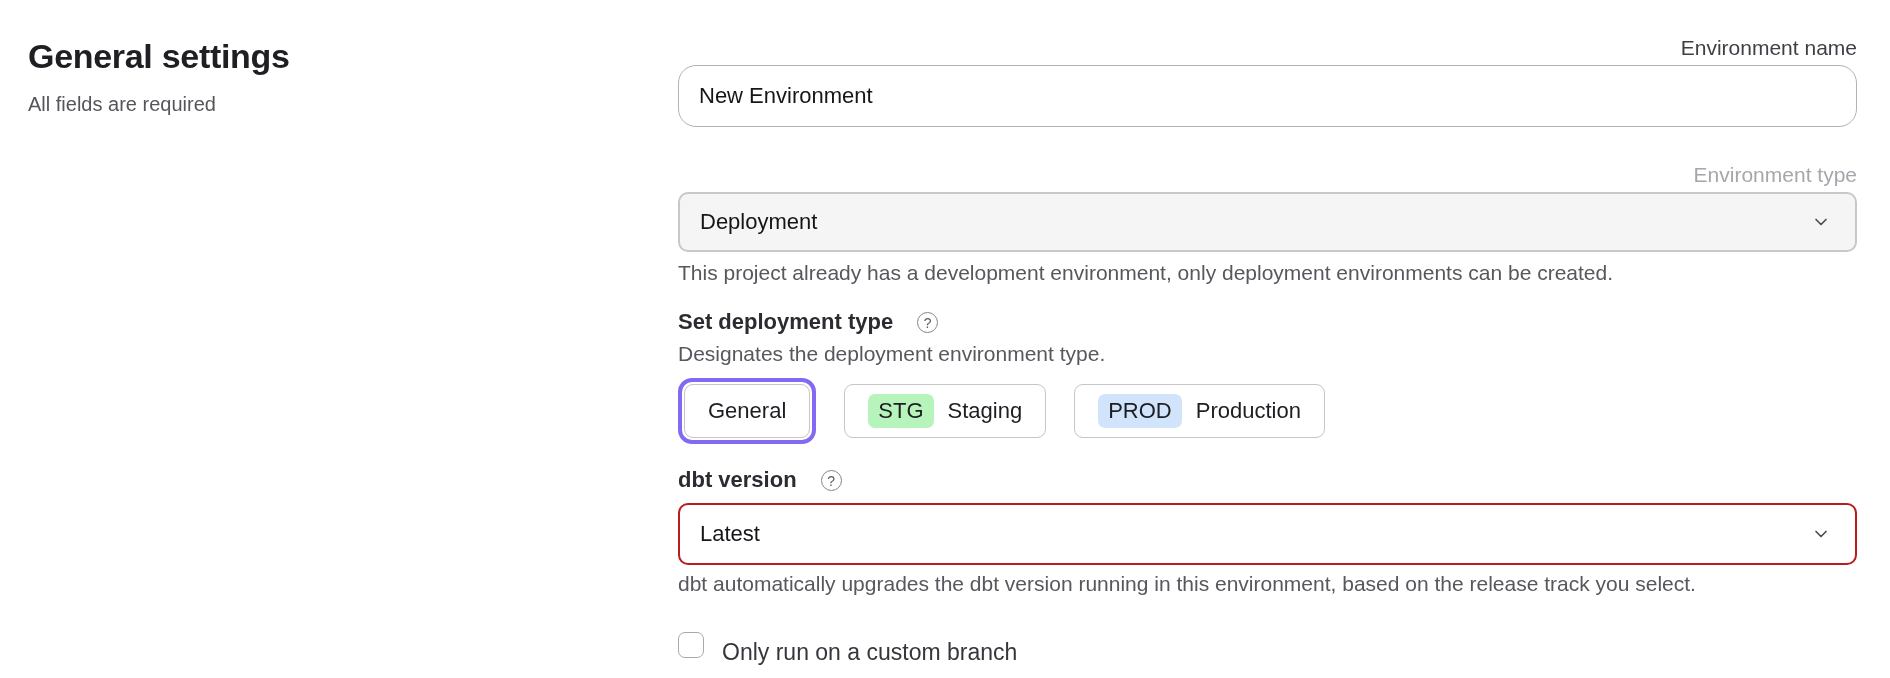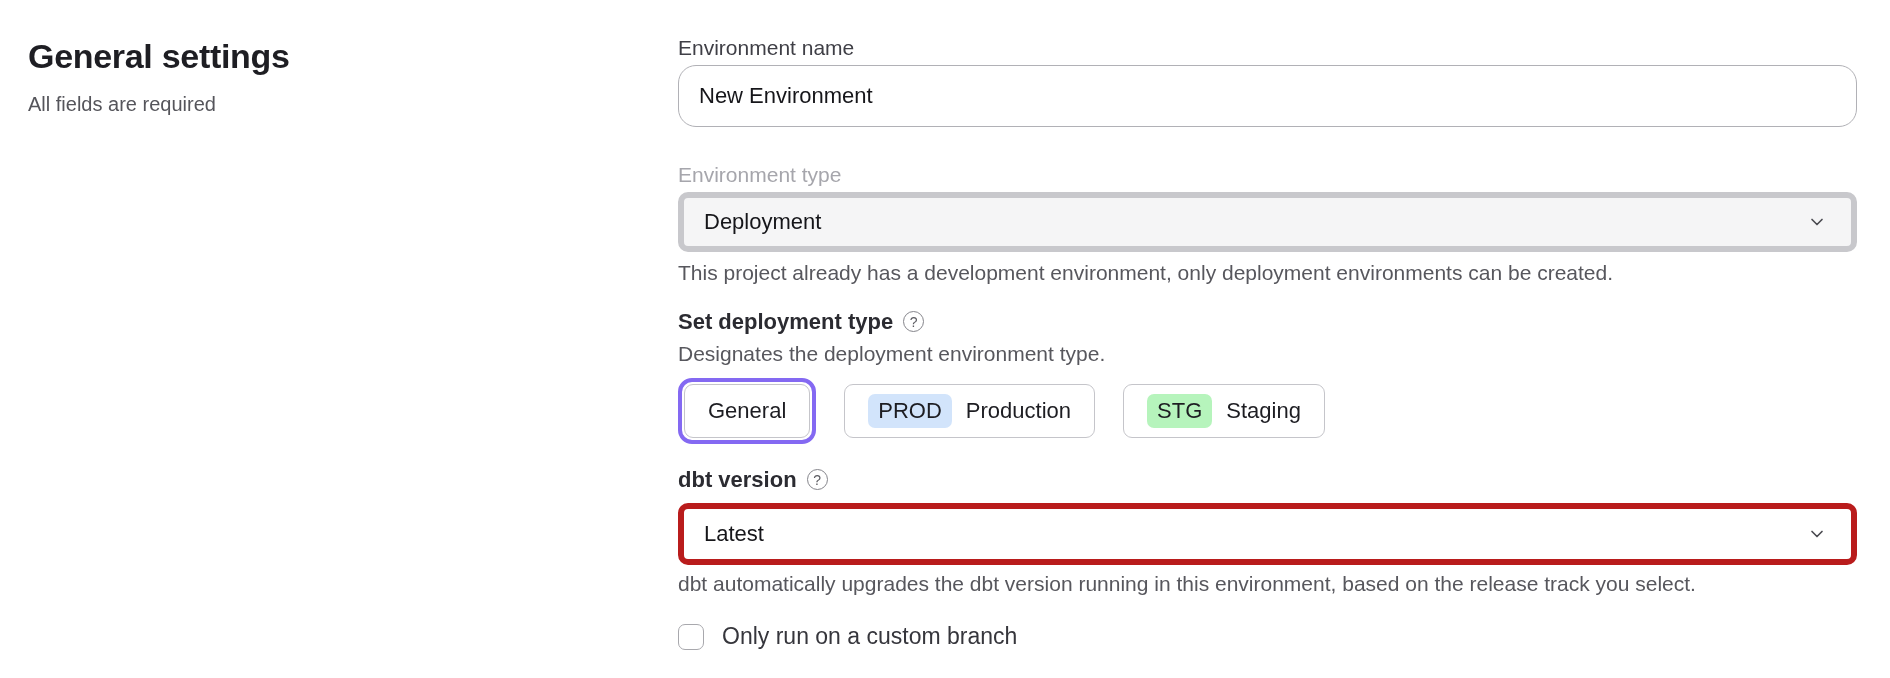--- a/index.html
+++ b/index.html
@@ -8,40 +8,40 @@
   .canvas { position:relative; width:1712px; height:678px; background:#fff; }
 
   
   .left-col { position:absolute; left:28px; top:37px; width:560px; }
   .page-title { font-size:34px; font-weight:700; color:#1e1e23; letter-spacing:-0.3px; }
   .page-subtitle { margin-top:17px; font-size:20px; color:#55555b; }
 
   
   .form-col { position:absolute; left:678px; top:0; width:1179px; }
 
-  .field-label { margin-top:37px; font-size:21px; line-height:21px; color:#3f3f46; }
+  .field-label { margin-top:37px; font-size:21px; line-height:21px; color:#3f3f46;text-align:right; }
   .field-label.disabled { color:#a6a6ac; }
 
   .text-input {
     margin-top:7px; width:100%; height:62px; border:1px solid #b1b1b6; border-radius:18px;
     padding:0 20px; font-size:22px; color:#16161a; background:#fff; outline:none;
     font-family:"Liberation Sans", sans-serif;
   }
 
   .select {
-    margin-top:7px; width:100%; height:60px; border:6px solid #b91c1c; border-radius:10px;
+    margin-top:7px; width:100%; height:60px; border:2px solid #b91c1c; border-radius:10px;
     background:#fff; display:flex; align-items:center; justify-content:space-between;
     padding:0 24px 0 20px; font-size:22px; color:#16161a; cursor:pointer;
   }
   .select.disabled { background:#f5f5f6; border-color:#c8c8cc; cursor:default; }
   .select .chev { display:flex; align-items:center; }
 
   .helper { margin-top:10px; font-size:21px; line-height:22px; color:#57575d; }
 
-  .section-heading { margin-top:27px; display:flex; align-items:flex-start; gap:10px;
+  .section-heading { margin-top:27px; display:flex; align-items:flex-end; gap:24px;
                      font-size:22px; line-height:22px; font-weight:700; color:#2b2b31; }
   .help-circle {
     width:21px; height:21px; border:1.5px solid #85858b; border-radius:50%;
     display:inline-flex; align-items:center; justify-content:center;
     font-size:14px; font-weight:400; color:#5b5b61; flex:0 0 auto;
   }
   .section-sub { margin-top:10px; font-size:21px; line-height:22px; color:#57575d; }
 
   .btn-row { margin-top:12px; display:flex; align-items:center; gap:28px; height:67px; }
   .btn {
@@ -53,21 +53,21 @@
   .btn-ring { display:inline-flex; border:4px solid #8469f2; border-radius:14px; padding:2px; }
   .badge { border-radius:7px; padding:4px 10px; font-size:22px; color:#1d1d22; }
   .badge.green { background:#b6f4bc; }
   .badge.blue  { background:#d2e4fb; }
 
   .checkbox-row { margin-top:28px; display:flex; align-items:center; }
   .checkbox {
     width:26px; height:26px; border:1.5px solid #a8a8ad; border-radius:7px;
     background:#fff; cursor:pointer; flex:0 0 auto;
   }
-  .checkbox-label { margin-left:18px; font-size:23px; font-weight:500; color:#36363c; }
+  .checkbox-label { margin-left:18px; font-size:23px; font-weight:500; color:#36363c;margin-top:16px; }
 </style>
 </head>
 <body>
 
 <div class="canvas">
 
   <div class="left-col">
     <div class="page-title">General settings</div>
     <div class="page-subtitle">All fields are required</div>
   </div>
@@ -94,26 +94,26 @@
     </div>
     <div class="section-sub">Designates the deployment environment type.</div>
 
     <div class="btn-row">
       <span class="btn-ring">
         <button class="btn">
           <span>General</span>
         </button>
       </span>
       <button class="btn">
+        <span class="badge green">STG</span>
+        <span>Staging</span>
+      </button>
+      <button class="btn">
         <span class="badge blue">PROD</span>
         <span>Production</span>
-      </button>
-      <button class="btn">
-        <span class="badge green">STG</span>
-        <span>Staging</span>
       </button>
     </div>
 
     <div class="section-heading" style="margin-top:25px;">
       <span>dbt version</span>
       <span class="help-circle">?</span>
     </div>
     <div class="select" style="margin-top:12px; height:62px;">
       <span>Latest</span>
       <span class="chev">

